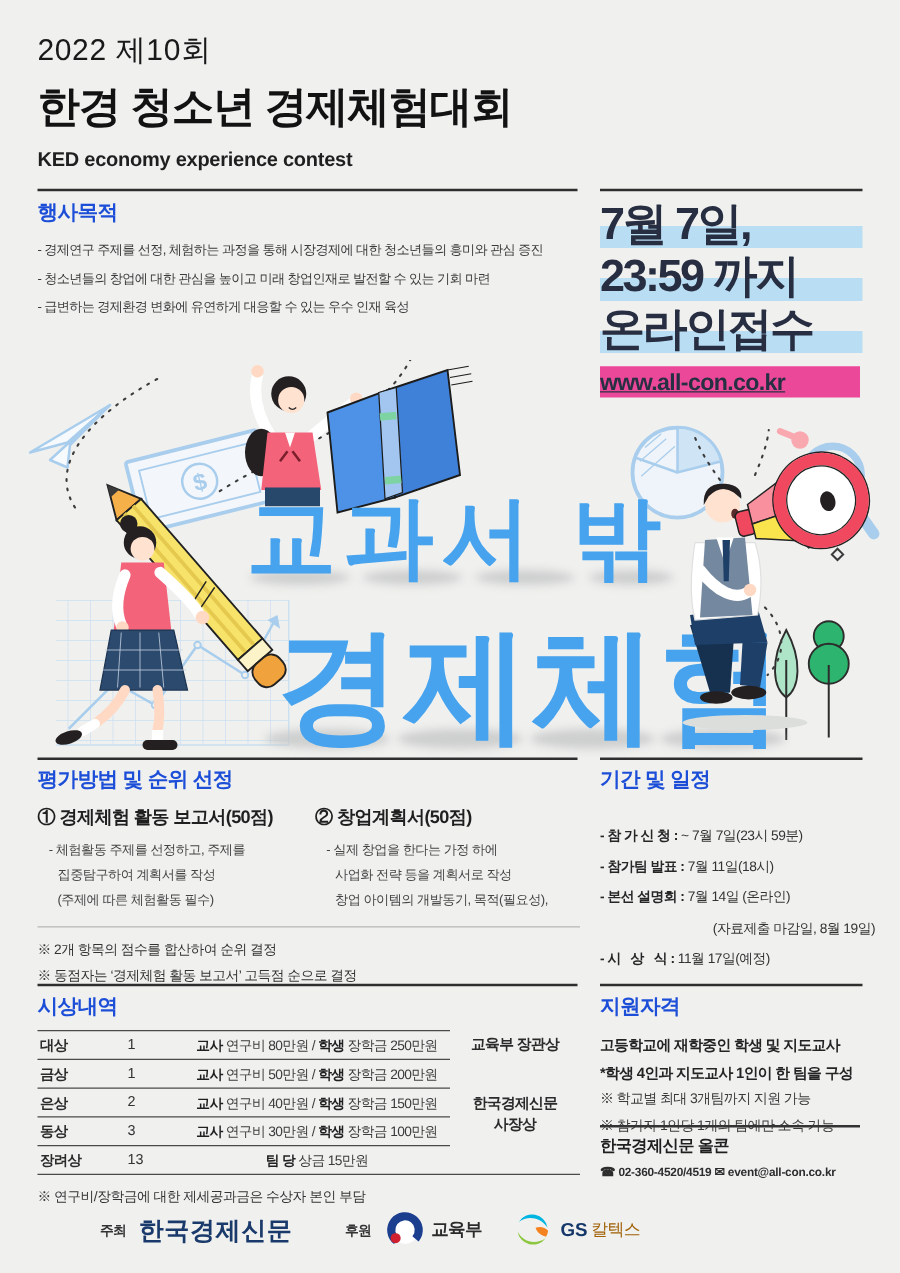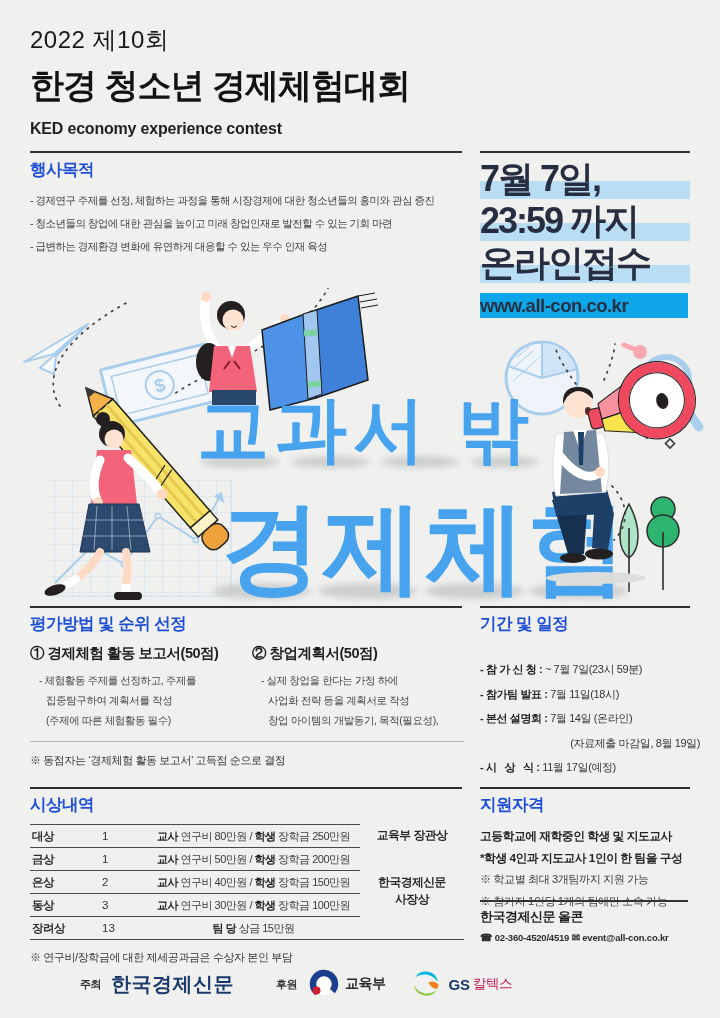--- a/index.html
+++ b/index.html
@@ -21,22 +21,22 @@
   
   .purpose { position:absolute; left:30px; top:159px; width:438px; }
   .purpose .bullets { margin-top:8px; font-size:10.5px; line-height:23px; color:#3a3a3a;
                       font-weight:500; letter-spacing:-0.5px; white-space:nowrap; }
 
   
   .deadline { position:absolute; left:480px; top:158px; width:210px; }
   .dl-line { font-size:36px; font-weight:800; color:#272e42; letter-spacing:-2px;
              line-height:42px; height:42px; width:210px;
              background:linear-gradient(to bottom, rgba(0,0,0,0) 54%, #b9ddf3 54%, #b9ddf3 97%, rgba(0,0,0,0) 97%); }
-  .dl-url { margin-top:9px; width:208px; height:25px; background:#0ea5e9;
-            font-size:18.5px; font-weight:600; color:#273043; line-height:25px; letter-spacing:-0.5px; }
+  .dl-url { margin-top:9px; width:208px; height:25px; background:#ec4899;
+            font-size:18.5px; font-weight:600; color:#273043; line-height:25px; letter-spacing:-0.5px;text-decoration:underline; }
 
   
   .hero { position:absolute; left:0; top:288px; width:720px; height:318px; }
 
   
   .eval { position:absolute; left:30px; top:613px; width:434px; }
   .eval-cols { display:flex; margin-top:9px; }
   .ev-col1 { width:222px; } .ev-col2 { width:212px; }
   .ev-title { font-size:14.5px; font-weight:800; color:#1f1f1f; letter-spacing:-0.5px; }
   .ev-lines { margin-top:7px; font-size:10.5px; line-height:20px; color:#444; padding-left:9px;
@@ -78,21 +78,21 @@
   .ct-line .ico { font-size:10px; }
 
   
   .footer { position:absolute; left:0; top:962px; width:592px; height:44px;
             display:flex; align-items:center; justify-content:center; }
   .ft-label { font-size:11px; font-weight:700; color:#333; letter-spacing:-0.5px; }
   .ft-host  { font-size:20px; font-weight:900; color:#1a3a6b; margin:0 42px 0 10px;
               font-family:"Liberation Serif", serif; letter-spacing:0.5px; }
   .ft-moe   { font-size:14px; font-weight:600; color:#2b2b2b; margin:0 26px 0 6px; letter-spacing:-0.5px;}
   .ft-gs-b  { font-size:15px; font-weight:800; color:#15376a; margin-left:7px; }
-  .ft-gs-r  { font-size:13.5px; font-weight:500; color:#be185d; margin-left:3px; letter-spacing:-0.5px;}
+  .ft-gs-r  { font-size:13.5px; font-weight:500; color:#a16207; margin-left:3px; letter-spacing:-0.5px;}
   .ft-logo  { margin-left:12px; display:flex; align-items:center; }
 </style>
 </head>
 <body>
 
 <div class="poster">
 
   <div class="hd">
     <div class="hd-edition">2022 제10회</div>
     <div class="hd-title">한경 청소년 경제체험대회</div>
@@ -287,20 +287,21 @@
         <div class="ev-title">② 창업계획서(50점)</div>
         <div class="ev-lines">
           <div>- 실제 창업을 한다는 가정 하에</div>
           <div class="cont">사업화 전략 등을 계획서로 작성</div>
           <div class="cont">창업 아이템의 개발동기, 목적(필요성),</div>
         </div>
       </div>
     </div>
     <div class="ev-divider"></div>
     <div class="ev-notes">
+      <div>※ 2개 항목의 점수를 합산하여 순위 결정</div>
       <div>※ 동점자는 ‘경제체험 활동 보고서’ 고득점 순으로 결정</div>
     </div>
   </div>
 
   <div class="rule" style="left:480px; top:606px; width:210px;"></div>
   <div class="sched">
     <div class="sec-h">기간 및 일정</div>
     <div class="sch-items">
       <div class="sch-item"><span class="lb">- 참 가 신 청 : </span><span>~ 7월 7일(23시 59분)</span></div>
       <div class="sch-item"><span class="lb">- 참가팀 발표 : </span><span>7월 11일(18시)</span></div>

